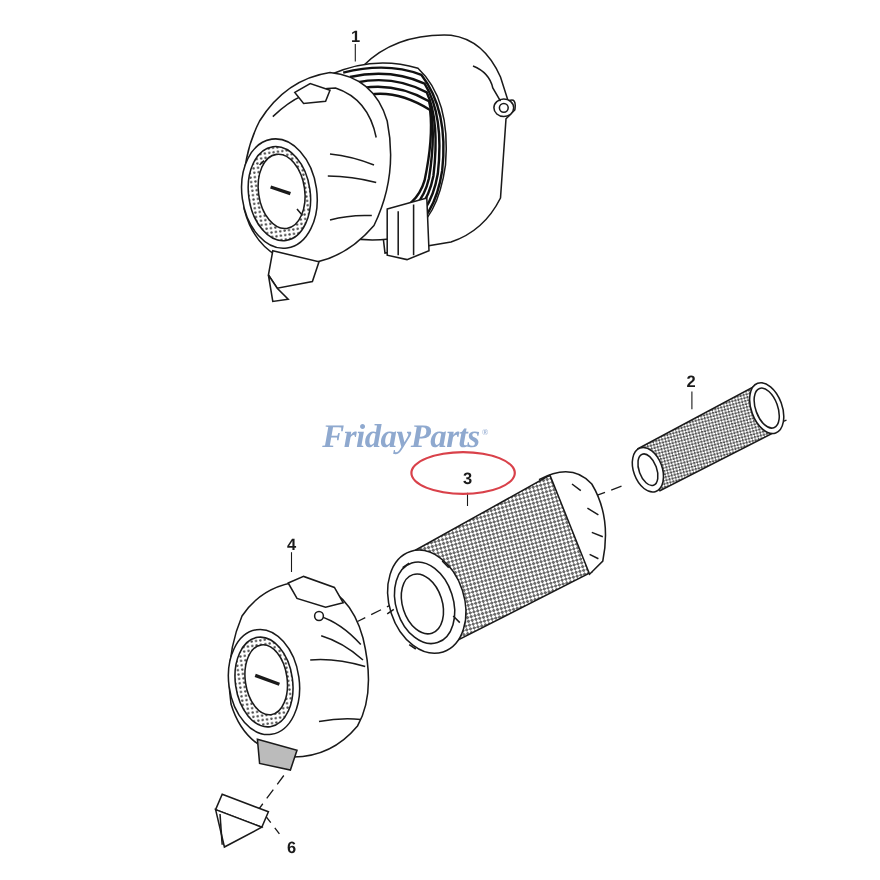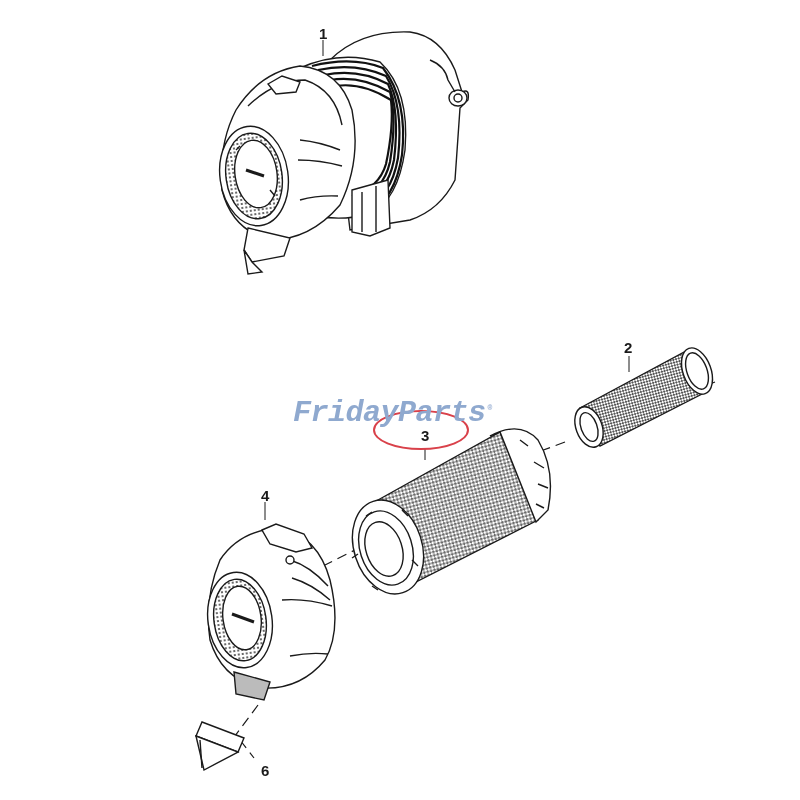--- a/index.html
+++ b/index.html
@@ -1,19 +1,19 @@
 <!DOCTYPE html>
 <html><head>
 <meta charset="utf-8">
 <style>
   html, body { margin: 0; padding: 0; background: #ffffff; }
   body { width: 800px; height: 800px; position: relative; overflow: hidden; font-family: "Liberation Sans", sans-serif; }
   .canvas { position: absolute; left: 0; top: 0; width: 800px; height: 800px; }
   .callout { position: absolute; font-family: "Liberation Sans", sans-serif; font-weight: bold; font-size: 15px; color: #1a1a1a; }
-  .watermark { position: absolute; left: 293px; top: 396px; font-family: Liberation Mono, monospace; font-weight: bold; font-style: italic; font-size: 30px; letter-spacing: -0.5px; color: #8fa9cf; white-space: nowrap; }
+  .watermark { position: absolute; left: 293px; top: 380px; font-family: Liberation Serif, serif; font-weight: bold; font-style: italic; font-size: 30px; letter-spacing: -0.5px; color: #8fa9cf; white-space: nowrap; }
   .watermark .reg { font-size: 8px; vertical-align: super; font-style: normal; margin-left: 2px; color: #9fb4d6; }
   .highlight-ring { position: absolute; left: 373px; top: 410px; width: 96px; height: 40px; border: 2.5px solid #d9414a; border-radius: 50%; box-sizing: border-box; }
 </style>
 </head>
 <body>
 
 <div class="canvas">
   <svg width="800" height="800" viewBox="0 0 800 800" xmlns="http://www.w3.org/2000/svg">
     <defs>
       <pattern id="mesh" width="5" height="5" patternUnits="userSpaceOnUse" patternTransform="rotate(30)">

